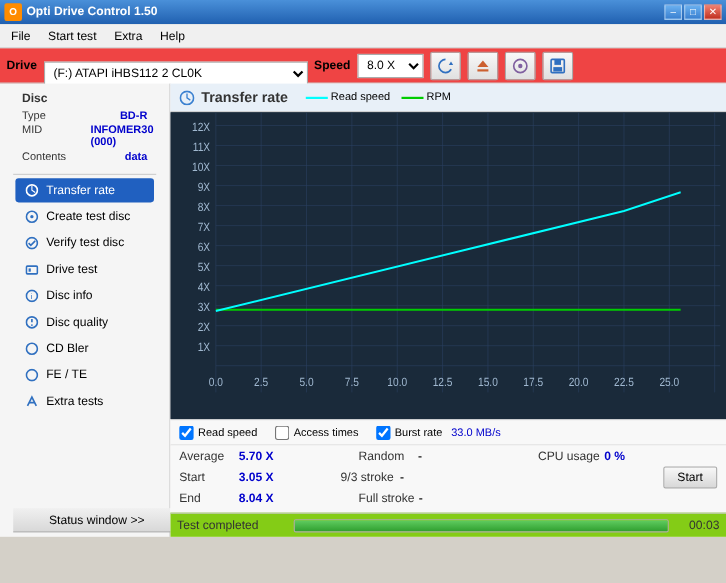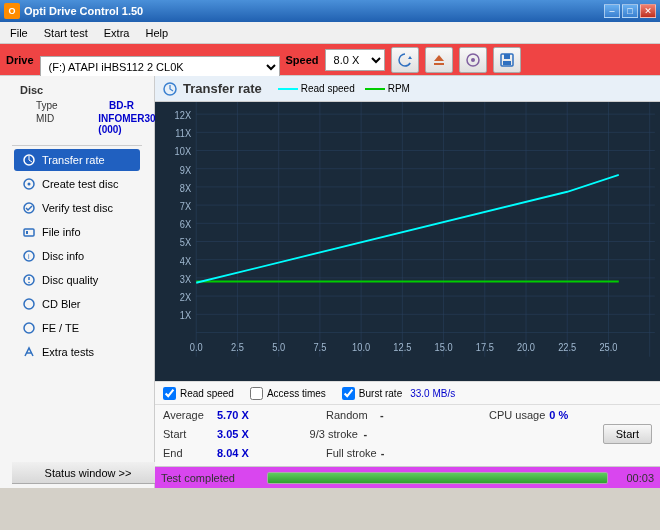--- a/index.html
+++ b/index.html
@@ -66,21 +66,21 @@
       width: 155px;
       background: #f5f5f5;
       border-right: 1px solid #ccc;
       display: flex;
       flex-direction: column;
       padding: 4px 12px;
     }
     .disc-section { padding: 4px 8px 6px; }
     .disc-title { font-weight: bold; font-size: 11px; color: #333; margin-bottom: 4px; }
     .disc-row { display: flex; justify-content: space-between; font-size: 10px; margin-bottom: 2px; }
-    .disc-key { color: #333; margin-left: 16px; }
+    .disc-key { color: #333; }
     .disc-val { color: #0000cc; font-weight: bold; }
     .disc-val.blue { color: #0000cc; margin-left: 44px; }
     .disc-val.data { color: #0000cc; }
 
     .sidebar-divider { height: 1px; background: #ccc; margin: 2px 0; }
 
     .sidebar-item {
       display: flex;
       align-items: center;
       padding: 4px 8px;
@@ -149,21 +149,21 @@
       border: 1px solid #aaa;
       font-size: 11px;
       cursor: pointer;
       border-radius: 2px;
       margin-left: auto;
     }
 
     
     .status-bar {
       height: 22px;
-      background: #d946ef;
+      background: #84cc16;
       border-top: 1px solid #ccc;
       display: flex;
       align-items: center;
       padding: 0 6px;
       gap: 6px;
     }
     .status-text { font-size: 11px; color: #333; min-width: 100px; }
     .progress-bar-container {
       flex: 1;
       height: 12px;
@@ -259,20 +259,24 @@
     <div class="disc-section">
       <div class="disc-title">Disc</div>
       <div class="disc-row">
         <span class="disc-key">Type</span>
         <span class="disc-val blue">BD-R</span>
       </div>
       <div class="disc-row">
         <span class="disc-key">MID</span>
         <span class="disc-val blue">INFOMER30 (000)</span>
       </div>
+      <div class="disc-row">
+        <span class="disc-key">Contents</span>
+        <span class="disc-val data">data</span>
+      </div>
     </div>
 
     <div class="sidebar-divider"></div>
 
     <div class="sidebar-item active">
       <div class="sidebar-icon">
         <svg width="12" height="12" viewBox="0 0 12 12">
             <circle cx="6" cy="6" r="5" fill="none" stroke="white" stroke-width="1.5"></circle>
             <path d="M6 2v4l3 2" stroke="white" stroke-width="1" fill="none"></path>
           </svg>
@@ -297,21 +301,21 @@
       </div>
       <span>Verify test disc</span>
     </div>
     <div class="sidebar-item">
       <div class="sidebar-icon">
         <svg width="12" height="12" viewBox="0 0 12 12">
             <rect x="1" y="3" width="10" height="7" rx="1" fill="none" stroke="#3070c0" stroke-width="1.5"></rect>
             <rect x="3" y="5" width="2" height="3" fill="#3070c0"></rect>
           </svg>
       </div>
-      <span>File info</span>
+      <span>Drive test</span>
     </div>
     <div class="sidebar-item">
       <div class="sidebar-icon">
         <svg width="12" height="12" viewBox="0 0 12 12">
             <circle cx="6" cy="6" r="5" fill="none" stroke="#3070c0" stroke-width="1.5"></circle>
             <text x="5" y="9" font-size="7" fill="#3070c0">i</text>
           </svg>
       </div>
       <span>Disc info</span>
     </div>

